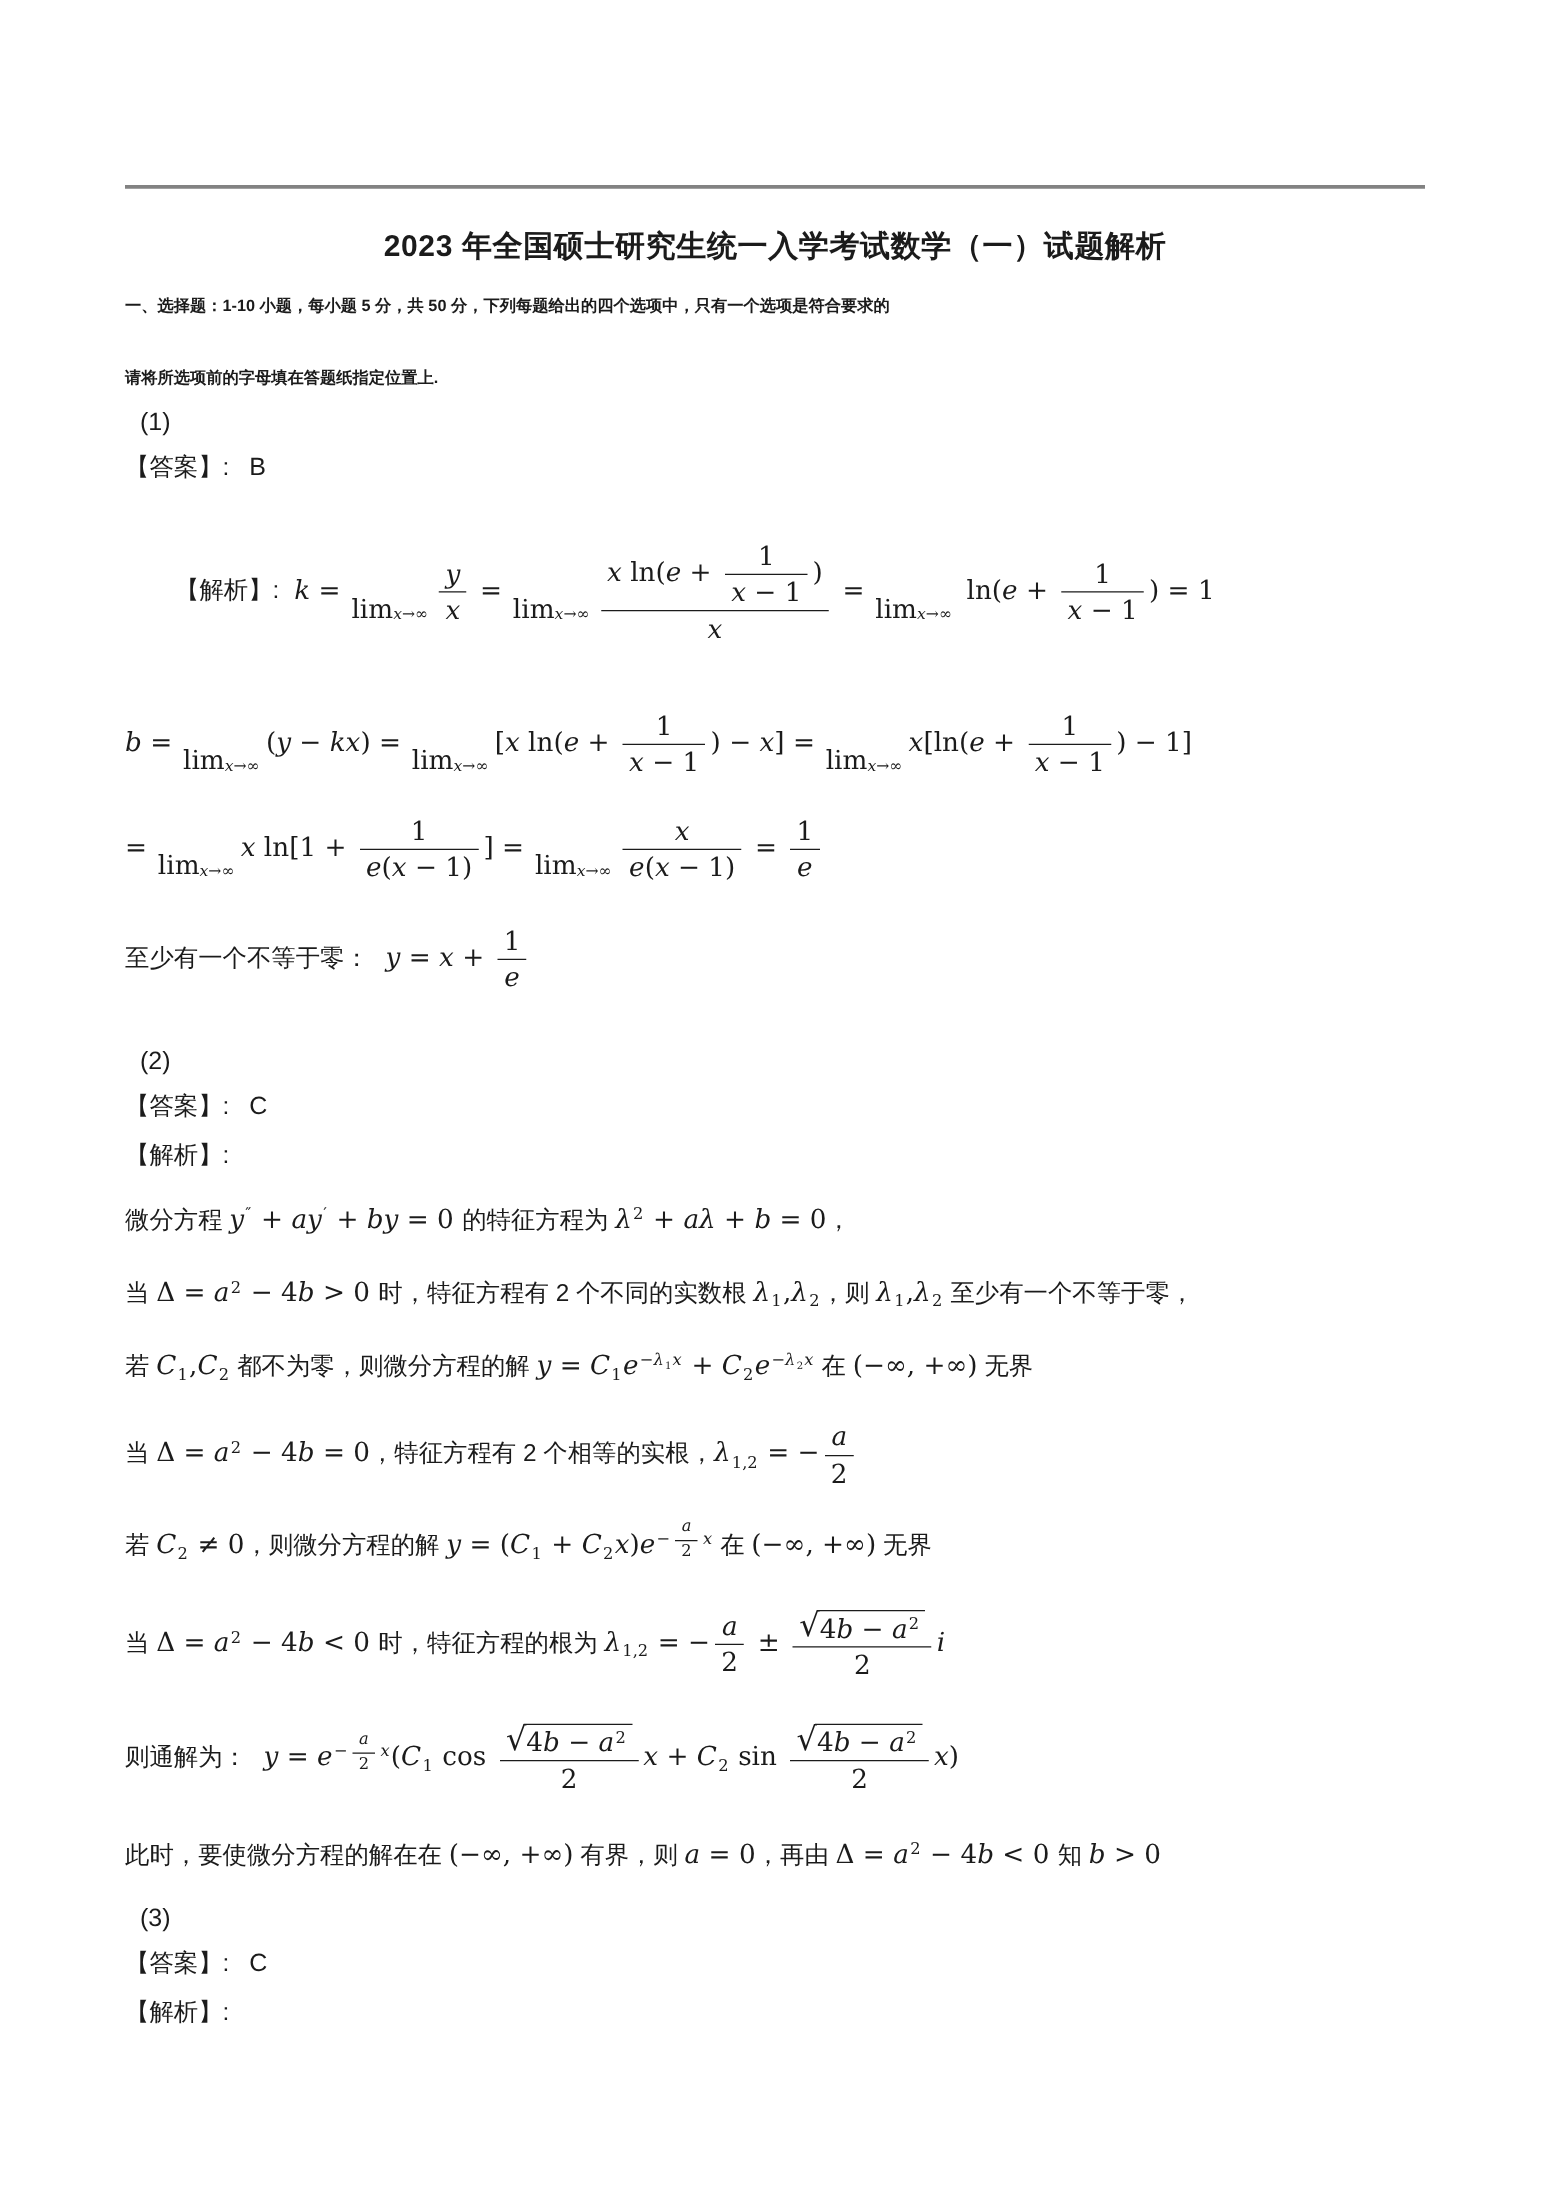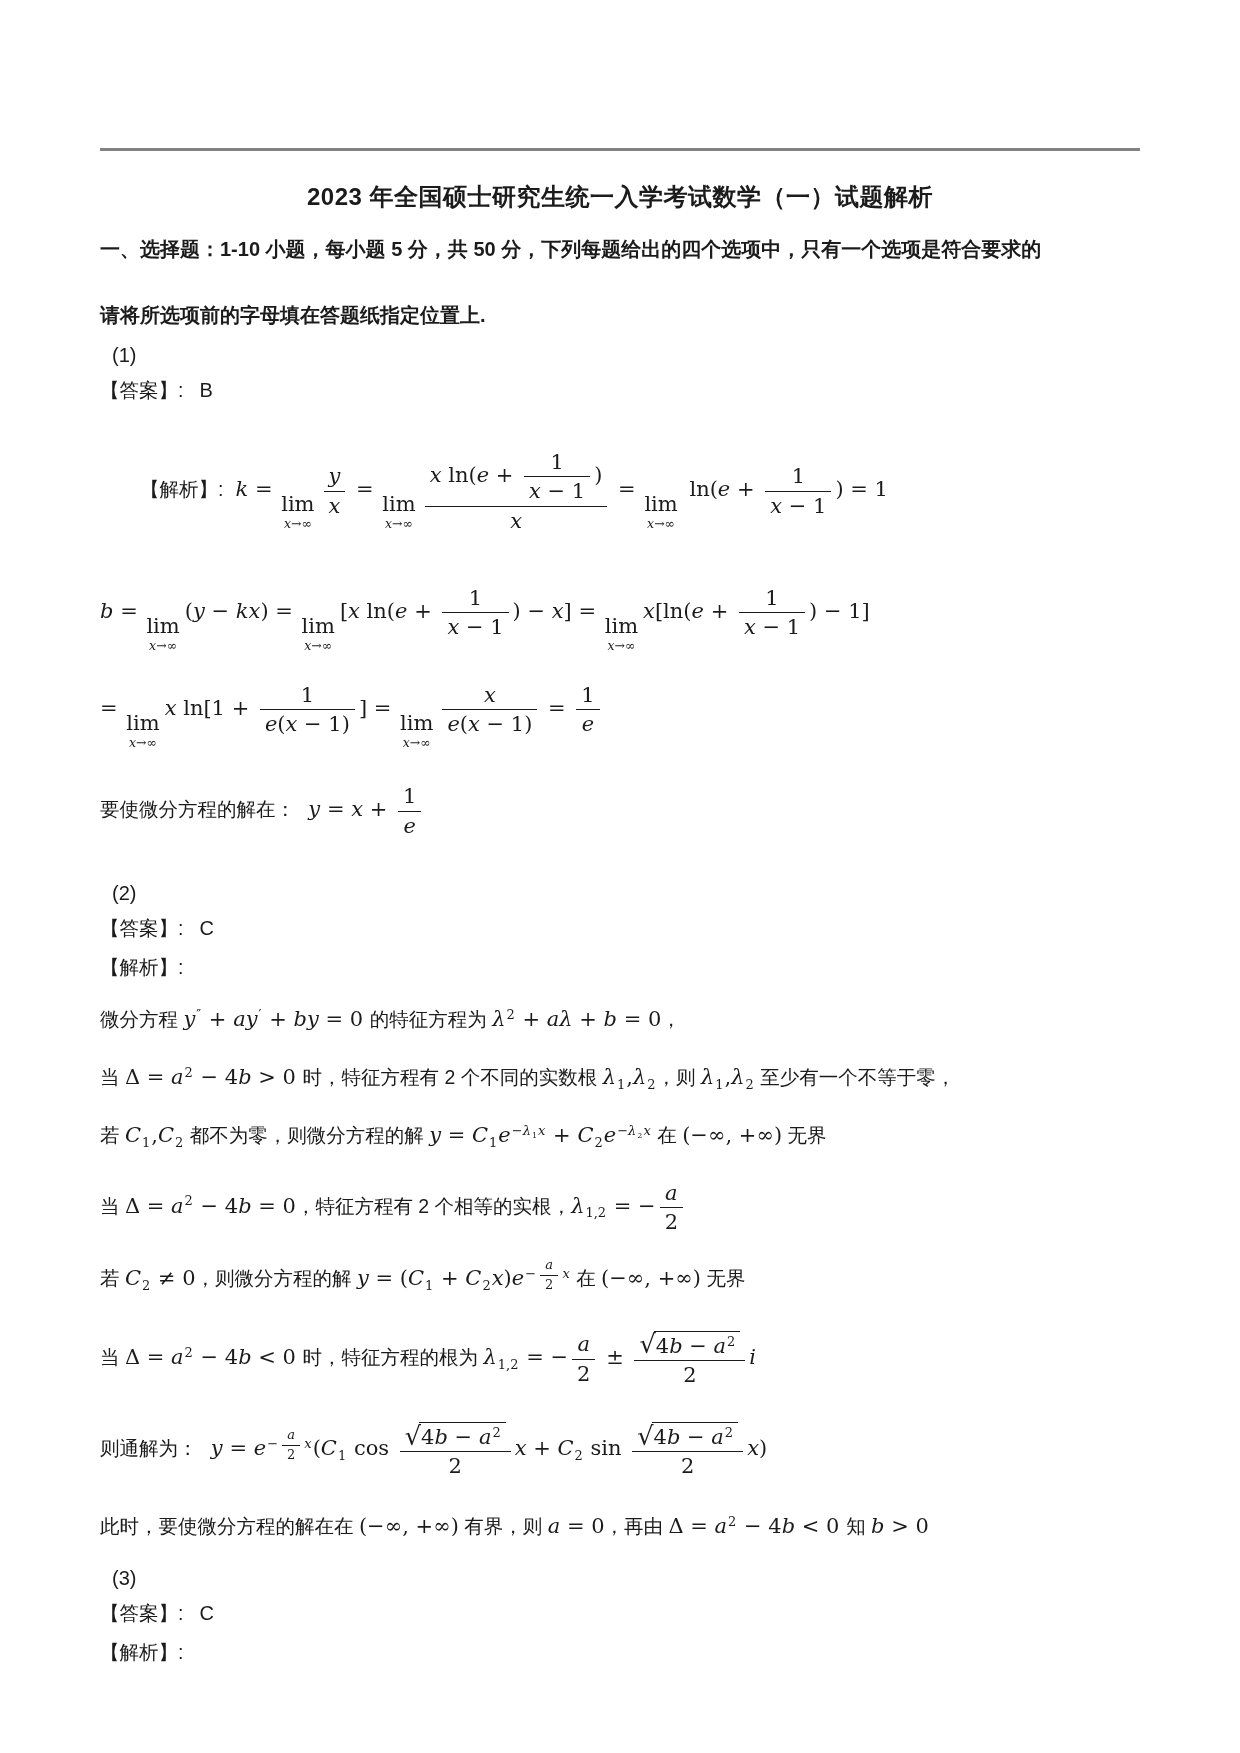--- a/index.html
+++ b/index.html
@@ -6,21 +6,21 @@
   body{
     width:1240px;height:1753px;background:#ffffff;color:#1b1b1b;
     font-family:"Liberation Sans",sans-serif;overflow:hidden;
   }
   .rule{margin:148px 100px 0 100px;height:3px;background:#828282}
   .title{
     margin:30px 90px 0 90px;text-align:center;
     font-size:24px;font-weight:700;letter-spacing:.5px;
     font-family:"Liberation Sans",sans-serif;
   }
-  .intro{margin:24px 102px 0 100px;font-weight:700;font-size:20px;line-height:1.25}
+  .intro{margin:24px 102px 0 100px;font-weight:700;font-size:13px;line-height:1.25}
   .intro-line+.intro-line{margin-top:41px}
   .content{margin:12px 90px 0 100px;font-size:19.5px}
 
   .qnum{margin-top:16px;padding-left:12px;font-size:20px}
   .sp2{margin-top:44px}
   .sp3{margin-top:26px}
   .ansrow{margin-top:10px;font-size:19.5px}
   .ansletter{margin-left:16px;font-size:20px;font-family:"Liberation Sans",sans-serif}
   .lblrow{margin-top:12px}
 
@@ -41,21 +41,21 @@
   .mc{font-family:"Liberation Sans",sans-serif;font-size:19.5px;font-style:normal}
 
   .mfrac{
     display:inline-flex;flex-direction:column;align-items:stretch;
     text-align:center;vertical-align:middle;margin:0 4px;line-height:1.15;
   }
   .mnum{border-bottom:1.7px solid currentColor;padding:1px 5px 2px 5px}
   .mden{padding:2px 5px 0 5px}
 
   .mlim{
-    display:inline-flex;flex-direction:column;align-items:center;
+    display:inline-flex;flex-direction:row;align-items:flex-end;
     vertical-align:-15px;margin:0 5px 0 2px;line-height:1;
   }
   .mlim-w{font-style:normal}
   .mlim-u{font-size:12.5px;font-style:italic;margin-top:3px}
 
   .msup{position:relative;top:-0.55em;font-size:62%;margin:0 1px}
   .msub{position:relative;top:0.35em;font-size:62%;margin:0 1px}
 
   .msqrt{display:inline-flex;align-items:stretch;vertical-align:middle}
   .mradglyph{font-size:1.22em;line-height:1;align-self:flex-end}
@@ -79,21 +79,21 @@
 
     <div class="qnum">(1)</div>
     <div class="ansrow">
       <span class="lbl">【答案】:</span><span class="ansletter">B</span>
     </div>
     <div class="frow gap1">
       <span class="lbl">【解析】:</span><span class="fx"><span class="mi">k</span><span class="mr"> = </span><span class="mlim"><span class="mlim-w">lim</span><span class="mlim-u">x→∞</span></span><span class="mfrac"><span class="mnum"><span class="mi">y</span></span><span class="mden"><span class="mi">x</span></span></span><span class="mr"> = </span><span class="mlim"><span class="mlim-w">lim</span><span class="mlim-u">x→∞</span></span><span class="mfrac"><span class="mnum"><span class="mi">x</span><span class="mr"> ln(</span><span class="mi">e</span><span class="mr"> + </span><span class="mfrac"><span class="mnum"><span class="mr">1</span></span><span class="mden"><span class="mi">x</span><span class="mr"> − 1</span></span></span><span class="mr">)</span></span><span class="mden"><span class="mi">x</span></span></span><span class="mr"> = </span><span class="mlim"><span class="mlim-w">lim</span><span class="mlim-u">x→∞</span></span><span class="mr"> ln(</span><span class="mi">e</span><span class="mr"> + </span><span class="mfrac"><span class="mnum"><span class="mr">1</span></span><span class="mden"><span class="mi">x</span><span class="mr"> − 1</span></span></span><span class="mr">) = 1</span></span>
     </div>
     <div class="frow gap2"><span class="mi">b</span><span class="mr"> = </span><span class="mlim"><span class="mlim-w">lim</span><span class="mlim-u">x→∞</span></span><span class="mr">(</span><span class="mi">y</span><span class="mr"> − </span><span class="mi">kx</span><span class="mr">) = </span><span class="mlim"><span class="mlim-w">lim</span><span class="mlim-u">x→∞</span></span><span class="mr">[</span><span class="mi">x</span><span class="mr"> ln(</span><span class="mi">e</span><span class="mr"> + </span><span class="mfrac"><span class="mnum"><span class="mr">1</span></span><span class="mden"><span class="mi">x</span><span class="mr"> − 1</span></span></span><span class="mr">) − </span><span class="mi">x</span><span class="mr">] = </span><span class="mlim"><span class="mlim-w">lim</span><span class="mlim-u">x→∞</span></span><span class="mi">x</span><span class="mr">[ln(</span><span class="mi">e</span><span class="mr"> + </span><span class="mfrac"><span class="mnum"><span class="mr">1</span></span><span class="mden"><span class="mi">x</span><span class="mr"> − 1</span></span></span><span class="mr">) − 1]</span></div>
     <div class="frow gap3"><span class="mr">= </span><span class="mlim"><span class="mlim-w">lim</span><span class="mlim-u">x→∞</span></span><span class="mi">x</span><span class="mr"> ln[1 + </span><span class="mfrac"><span class="mnum"><span class="mr">1</span></span><span class="mden"><span class="mi">e</span><span class="mr">(</span><span class="mi">x</span><span class="mr"> − 1)</span></span></span><span class="mr">] = </span><span class="mlim"><span class="mlim-w">lim</span><span class="mlim-u">x→∞</span></span><span class="mfrac"><span class="mnum"><span class="mi">x</span></span><span class="mden"><span class="mi">e</span><span class="mr">(</span><span class="mi">x</span><span class="mr"> − 1)</span></span></span><span class="mr"> = </span><span class="mfrac"><span class="mnum"><span class="mr">1</span></span><span class="mden"><span class="mi">e</span></span></span></div>
-    <div class="frow gap4"><span class="mc">要使微分方程的解在：</span><span class="mr">  </span><span class="mi">y</span><span class="mr"> = </span><span class="mi">x</span><span class="mr"> + </span><span class="mfrac"><span class="mnum"><span class="mr">1</span></span><span class="mden"><span class="mi">e</span></span></span></div>
+    <div class="frow gap4"><span class="mc">至少有一个不等于零：</span><span class="mr">  </span><span class="mi">y</span><span class="mr"> = </span><span class="mi">x</span><span class="mr"> + </span><span class="mfrac"><span class="mnum"><span class="mr">1</span></span><span class="mden"><span class="mi">e</span></span></span></div>
 
     <div class="qnum sp2">(2)</div>
     <div class="ansrow">
       <span class="lbl">【答案】:</span><span class="ansletter">C</span>
     </div>
     <div class="lblrow">
       <span class="lbl">【解析】:</span>
     </div>
     <div class="frow gap2"><span class="mc">微分方程 </span><span class="mi">y</span><span class="msup"><span class="mr">″</span></span><span class="mr"> + </span><span class="mi">ay</span><span class="msup"><span class="mr">′</span></span><span class="mr"> + </span><span class="mi">by</span><span class="mr"> = 0 </span><span class="mc">的特征方程为 </span><span class="mi">λ</span><span class="msup"><span class="mr">2</span></span><span class="mr"> + </span><span class="mi">aλ</span><span class="mr"> + </span><span class="mi">b</span><span class="mr"> = 0</span><span class="mc">，</span></div>
     <div class="frow gap3"><span class="mc">当 </span><span class="mr">Δ = </span><span class="mi">a</span><span class="msup"><span class="mr">2</span></span><span class="mr"> − 4</span><span class="mi">b</span><span class="mr"> &gt; 0 </span><span class="mc">时，特征方程有 2 个不同的实数根 </span><span class="mi">λ</span><span class="msub"><span class="mr">1</span></span><span class="mr">,</span><span class="mi">λ</span><span class="msub"><span class="mr">2</span></span><span class="mc">，则 </span><span class="mi">λ</span><span class="msub"><span class="mr">1</span></span><span class="mr">,</span><span class="mi">λ</span><span class="msub"><span class="mr">2</span></span><span class="mc"> 至少有一个不等于零，</span></div>

